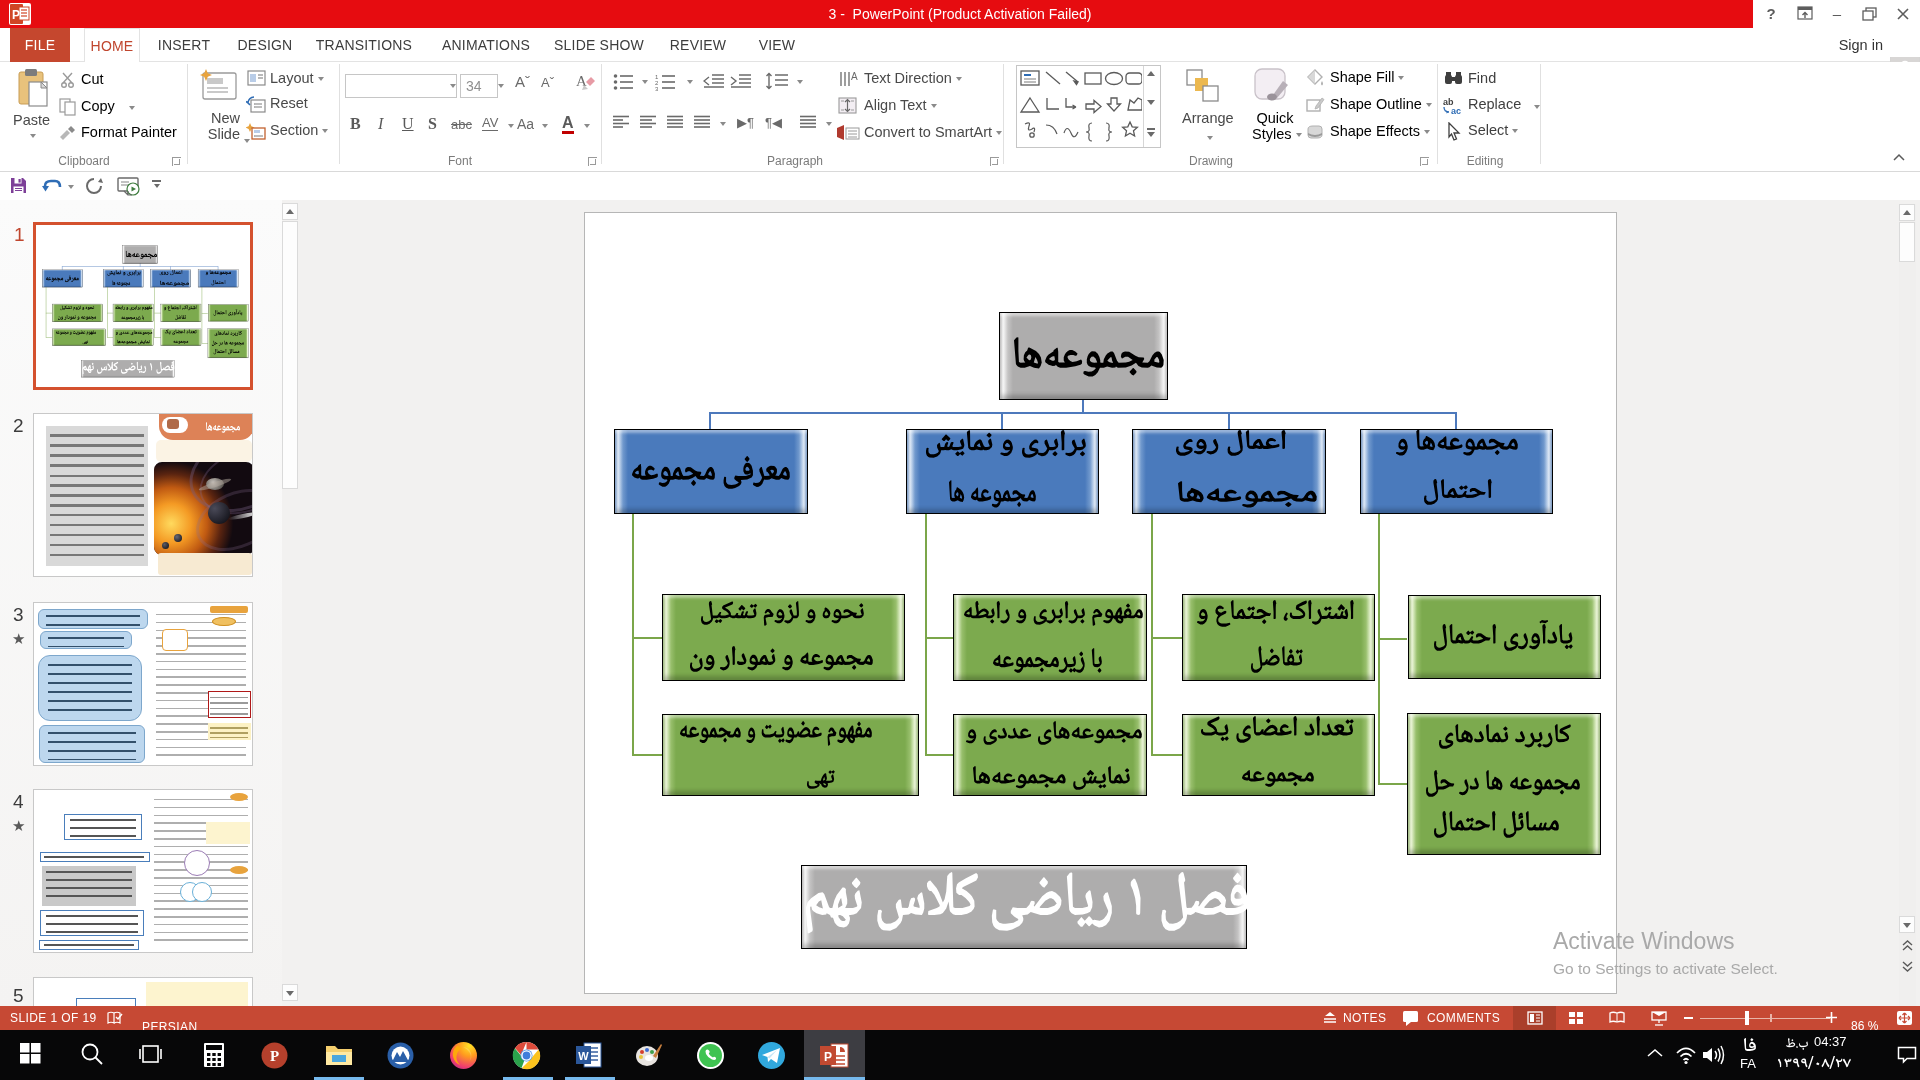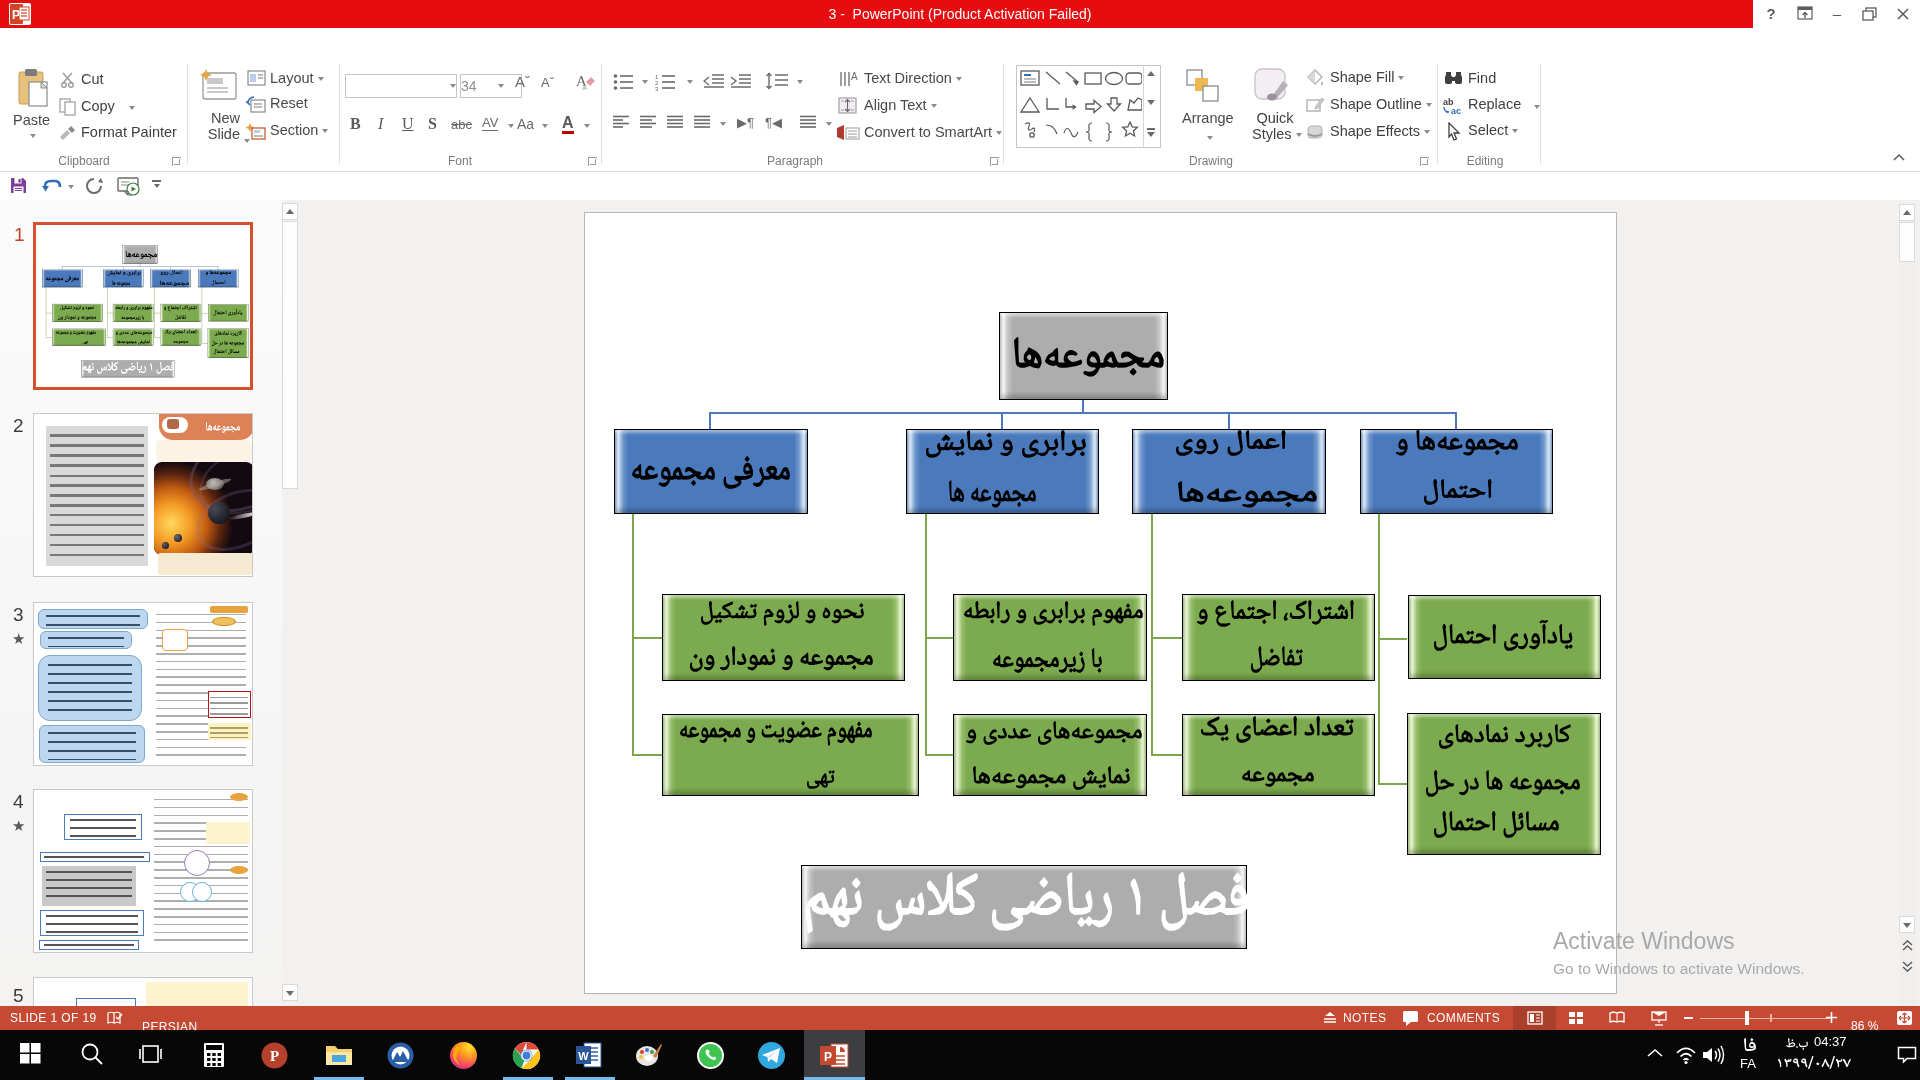--- a/index.html
+++ b/index.html
@@ -25,21 +25,21 @@
 
 #ribbon{position:absolute;left:0;top:62px;width:1920px;height:110px;background:#fff;
  border-bottom:1px solid #d9d9d9;}
 .gsep{position:absolute;top:2px;height:100px;width:1px;background:#e0e0e0;}
 .glabel{position:absolute;top:92px;height:16px;font-size:12px;color:#7b7b7b;text-align:center;}
 .dlg{position:absolute;top:95px;width:9px;height:9px;border-left:1.5px solid #9a9a9a;
  border-top:1.5px solid #9a9a9a;}
 .dlg:after{content:"";position:absolute;left:1px;top:1px;width:5px;height:5px;
  border-right:1.5px solid #9a9a9a;border-bottom:1.5px solid #9a9a9a;}
 .rtxt{position:absolute;font-size:14.5px;color:#494949;white-space:nowrap;}
-.rtxt.dis{color:#404040;}
+.rtxt.dis{color:#000000;}
 .darr{display:inline-block;width:0;height:0;border-left:3.5px solid transparent;
  border-right:3.5px solid transparent;border-top:4px solid #8a8a8a;margin-left:4px;vertical-align:middle;}
 .ricon{position:absolute;}
 
 #qat{position:absolute;left:0;top:172px;width:1920px;height:28px;background:#fff;}
 
 #content{position:absolute;left:0;top:200px;width:1920px;height:806px;background:#f2f1f0;}
 #thumbpanel{position:absolute;left:0;top:0;width:282px;height:806px;
  background:linear-gradient(to bottom,#fbfbfb,#f4f3f2);}
 #panelsb{position:absolute;left:282px;top:0;width:16px;height:806px;background:#f2f1f0;}
@@ -99,20 +99,37 @@
 </svg>
 <div class="winbtn" style="left:1828px;width:18px;">–</div>
 <svg class="abs" style="left:1862px;top:7px" width="15" height="14" viewBox="0 0 15 14">
 <rect x="4" y="1" width="10" height="9" fill="#fff" stroke="#5d5d5d" stroke-width="1.3"></rect>
 <rect x="1" y="4" width="10" height="9" fill="#fff" stroke="#5d5d5d" stroke-width="1.3"></rect>
 </svg>
 <svg class="abs" style="left:1896px;top:7px" width="14" height="14" viewBox="0 0 14 14">
 <path d="M2 2 L12 12 M12 2 L2 12" stroke="#5d5d5d" stroke-width="1.6"></path>
       </svg>
 </div>
+<div id="tabrow">
+      <div class="tab" id="tab-file">FILE</div>
+<div class="tab" id="tab-home" style="left:84px;width:56px;">HOME</div>
+<div class="tab" style="left:157px;width:54px;">INSERT</div>
+<div class="tab" style="left:237px;width:56px;">DESIGN</div>
+<div class="tab" style="left:312px;width:104px;">TRANSITIONS</div>
+<div class="tab" style="left:437px;width:98px;">ANIMATIONS</div>
+<div class="tab" style="left:551px;width:96px;">SLIDE SHOW</div>
+<div class="tab" style="left:666px;width:64px;">REVIEW</div>
+<div class="tab" style="left:753px;width:48px;">VIEW</div>
+<div id="signin">Sign in</div>
+<svg id="avatar" class="abs" viewBox="0 0 30 26">
+<rect width="30" height="26" fill="#d8d6d5"></rect>
+<circle cx="15" cy="9" r="5" fill="#fff"></circle>
+<path d="M5 26 Q5 16 15 16 Q25 16 25 26 Z" fill="#fff"></path>
+      </svg>
+</div>
 <div id="ribbon">
 <div class="gsep" style="left:187px"></div>
 <div class="gsep" style="left:339px"></div>
 <div class="gsep" style="left:601px"></div>
 <div class="gsep" style="left:1003px"></div>
 <div class="gsep" style="left:1437px"></div>
 <div class="gsep" style="left:1540px"></div>
 <div class="glabel" style="left:24px;width:120px;">Clipboard</div>
 <div class="glabel" style="left:203px;width:120px;margin-top:24px;">Slides</div>
 <div class="glabel" style="left:400px;width:120px;">Font</div>
@@ -173,21 +190,21 @@
 <div class="rtxt" style="left:270px;top:33px;">Reset</div>
 <svg class="ricon" style="left:246px;top:61px" width="20" height="18" viewBox="0 0 20 18">
 <path d="M4 0 l1.4 3.2 L8.6 4.5 l-3.2 1.4 L4 9 l-1.4-3.1 L-0.5 4.5 l3.1-1.3 Z" fill="#e8a33d"></path>
 <rect x="6" y="5" width="13" height="11" fill="#fff" stroke="#c2622f" stroke-width="1.3"></rect>
 <rect x="8" y="7" width="6" height="3" fill="#b9cde8"></rect>
 <line x1="8" y1="13" x2="17" y2="13" stroke="#9a9a9a" stroke-width="1.3"></line>
       </svg>
 <div class="rtxt" style="left:270px;top:60px;">Section<span class="darr"></span></div>
 <div class="abs" style="left:345px;top:12px;width:112px;height:24px;border:1px solid #c6c6c6;background:#fff;"></div>
 <div class="darr" style="position:absolute;left:446px;top:22px;"></div>
-<div class="abs" style="left:460px;top:12px;width:62px;height:24px;border:1px solid #c6c6c6;background:#fff;font-size:14px;color:#8f8f8f;line-height:22px;">34</div>
+<div class="abs" style="left:460px;top:12px;width:38px;height:24px;border:1px solid #c6c6c6;background:#fff;font-size:14px;color:#8f8f8f;line-height:22px;padding-left:5px;">34</div>
 <div class="darr" style="position:absolute;left:494px;top:22px;"></div>
 <div class="rtxt" style="left:515px;top:11px;font-size:15px;color:#6a6a6a;">Aˇ</div>
 <div class="rtxt" style="left:541px;top:13px;font-size:13px;color:#6a6a6a;">Aˇ</div>
 <svg class="ricon" style="left:574px;top:10px" width="22" height="20" viewBox="0 0 22 20">
 <text x="2" y="14" font-size="15" fill="#6a6a6a" font-family="Liberation Serif">A</text>
 <path d="M12 10 l5 -5 l4 4 l-5 5 Z" fill="#e79ba5"></path>
 <path d="M10 13 l4 4 l-6 1 Z" fill="#c9c9c9"></path>
       </svg>
 <div class="rtxt" style="left:350px;top:53px;font-size:16px;color:#5a5a5a;font-family:Liberation Serif;font-weight:bold;">B</div>
 <div class="rtxt" style="left:378px;top:53px;font-size:16px;color:#5a5a5a;font-family:Liberation Serif;font-style:italic;">I</div>
@@ -712,21 +729,21 @@
           <svg class="fat " viewBox="0 0 732 146" preserveAspectRatio="none" style="left:849px;top:598px;width:125px;height:27px;">
             <path fill-rule="evenodd" d="M187,50 197,60 202,60 211,50 217,56 223,59 234,46 224,35 209,45 199,36 187,48Z M516,10 507,9 497,17 495,22 495,28 497,32 495,34 495,43 497,45 521,36 522,27 519,25 520,18Z M506,24 509,22 514,25 508,26Z M538,11 545,93 552,102 558,105 574,106 585,103 595,106 609,106 618,104 626,106 637,106 644,104 649,100 658,105 673,106 679,104 686,98 706,105 722,106 727,102 730,97 731,79 728,68 722,57 713,50 706,50 698,54 690,63 679,84 673,89 661,89 654,85 660,68 659,63 657,62 651,62 646,67 640,85 636,89 628,86 634,68 634,65 630,63 626,63 621,66 614,87 612,89 595,86 598,79 597,74 595,73 589,73 586,75 581,84 574,89 558,88 556,86 555,81 554,3 553,1 547,2Z M705,69 708,69 713,77 715,85 714,89 697,85 697,78Z M470,0 463,2 459,6 457,11 457,21 471,112 463,120 453,125 441,128 430,127 422,120 420,116 419,103 421,96 417,93 410,94 407,108 408,125 412,134 419,141 425,144 445,145 461,139 467,135 479,121 483,105 496,106 510,102 523,89 525,75 522,59 518,45 515,45 506,53 504,58 505,66 512,84 510,86 499,89 483,89 481,87 474,25 477,22 477,18 472,2Z M352,0 345,3 342,6 340,12 344,66 344,103 345,105 350,106 356,104 357,102 357,44 358,24 360,22 360,17 356,3Z M90,11 97,93 104,102 110,105 127,106 142,102 157,106 169,105 171,102 178,106 191,106 203,104 214,99 220,103 230,106 261,105 275,101 300,89 321,89 328,77 327,73 317,73 304,70 275,52 269,50 258,50 250,53 245,58 243,67 246,73 248,74 259,68 269,68 284,78 284,81 255,89 229,89 224,87 223,83 228,70 225,67 218,67 204,87 198,89 181,89 175,82 164,55 159,50 152,50 140,57 134,64 127,77 125,89 110,88 108,86 107,81 106,3 105,1 99,2Z M151,70 155,70 157,81 160,87 159,90 148,87 142,84 140,81Z M63,0 56,2 52,6 50,11 50,21 64,112 56,120 46,125 34,128 23,127 15,120 13,116 12,103 14,96 10,93 3,94 0,108 1,125 5,134 12,141 18,144 38,145 54,139 68,127 74,115 75,94 67,25 70,22 70,18 66,4Z" fill="currentColor"></path>
           </svg>
           <div class="bx grey" style="left:216px;top:652px;width:446px;height:84px;"></div>
           <svg class="fat " viewBox="0 0 1308 153" preserveAspectRatio="none" style="left:221px;top:659px;width:442px;height:62px;color:#ffffff;">
             <path fill-rule="evenodd" d="M893,50 886,52 880,60 881,70 894,95 894,98 890,106 882,115 877,118 869,120 853,118 849,119 840,110 837,109 825,120 815,111 803,123 804,127 813,135 818,135 827,125 837,134 839,134 847,127 854,132 867,137 877,136 888,131 898,120 905,101 905,84Z M344,51 341,50 332,57 329,65 336,84 336,89 319,85 318,82 323,69 322,64 319,63 311,65 307,73 304,85 301,89 284,88 281,69 279,67 274,69 266,79 266,87 275,112 270,118 264,122 251,127 238,128 232,126 226,120 223,112 223,103 225,96 221,93 214,94 211,108 211,120 216,134 223,141 229,144 249,145 267,138 280,126 284,119 287,106 304,105 311,101 324,105 343,106 347,100 350,90 350,77Z M756,70 752,62 739,51 728,47 720,48 712,51 699,60 676,85 674,83 677,77 676,72 668,71 665,73 661,81 652,89 626,89 612,87 606,96 606,102 616,110 628,116 628,119 614,125 591,128 583,128 572,125 565,119 563,115 563,94 555,92 553,94 550,108 551,124 555,133 561,139 572,144 595,145 610,142 631,133 640,125 643,119 643,114 640,107 656,105 665,99 694,106 714,106 725,104 743,96 751,88 755,80Z M742,78 735,83 716,89 694,89 691,87 708,71 721,65 726,65 733,68Z M158,45 153,46 146,53 144,58 145,66 152,84 150,86 139,89 116,89 122,78 122,68 118,50 118,42 113,38 108,38 91,57 84,70 78,89 71,89 68,86 54,54 49,50 37,52 15,65 5,74 0,87 0,100 5,151 9,151 19,146 20,141 12,92 12,86 16,85 18,93 22,97 31,102 48,106 60,105 61,102 71,106 74,112 80,113 85,125 92,132 98,135 112,137 121,134 127,127 130,118 130,112 127,107 141,105 150,102 163,89 165,75Z M96,106 101,106 109,109 118,118 114,121 108,121 103,119 96,111Z M30,82 38,73 45,70 50,90 39,87Z M104,64 108,82 95,89 95,80 101,67Z M970,16 963,22 961,26 961,33 967,44 974,64 977,83 977,102 978,104 983,106 988,105 989,101 990,64 986,46 980,29 974,17Z M148,14 136,26 136,29 144,37 150,40 160,30 161,25 150,14Z M703,13 691,25 691,28 699,36 705,39 715,29 716,24 705,13Z M1276,2 1264,14 1264,17 1272,25 1278,28 1288,18 1289,13 1278,2Z M1052,120 1057,134 1064,141 1074,145 1090,145 1106,139 1120,127 1126,116 1128,105 1139,106 1149,102 1152,99 1181,106 1207,105 1226,98 1244,106 1263,106 1277,104 1294,99 1304,92 1307,86 1306,61 1303,51 1298,42 1291,35 1285,32 1276,31 1269,34 1262,42 1257,56 1257,69 1261,77 1267,82 1280,83 1287,81 1293,77 1295,81 1291,84 1270,89 1243,89 1240,85 1243,70 1239,62 1226,51 1212,47 1201,50 1191,56 1174,72 1163,85 1161,83 1164,77 1163,72 1155,71 1152,73 1148,81 1141,88 1128,89 1126,87 1119,28 1119,25 1122,22 1122,18 1117,2 1115,0 1110,1 1103,8 1102,21 1116,112 1108,120 1098,125 1086,128 1075,127 1067,120 1065,116 1064,103 1066,96 1062,93 1055,94 1052,108Z M1229,78 1222,83 1203,89 1181,89 1178,87 1195,71 1208,65 1213,65 1220,68Z M1268,56 1273,50 1277,49 1282,51 1286,55 1290,63 1285,66 1272,66 1268,63Z M781,2 772,11 779,93 781,97 786,102 796,106 819,105 832,102 841,98 847,87 848,74 842,46 838,45 829,53 827,58 827,62 835,84 833,86 818,89 796,89 790,86 788,48 788,3 787,1Z M508,6 505,3 502,3 472,16 452,26 447,30 444,40 445,51 453,57 460,57 472,64 483,74 487,80 484,84 463,89 441,89 436,87 433,2 431,0 424,4 418,10 415,48 410,67 405,75 394,51 387,40 368,21 363,22 358,28 358,35 361,42 366,47 371,47 380,56 396,82 395,85 387,89 362,96 361,104 363,106 380,106 398,104 405,101 415,90 422,73 425,94 427,98 435,104 442,106 460,106 477,103 489,98 496,91 499,85 498,71 491,60 485,54 475,47 461,40 465,37 504,21 509,13Z" fill="currentColor"></path>
           </svg>
         </div>
       </div>
 <div class="abs" style="left:1553px;top:728px;font-size:23px;color:#a9a9a9;">Activate Windows</div>
-<div class="abs" style="left:1553px;top:760px;font-size:15.5px;color:#a9a9a9;">Go to Windows to activate Windows.</div>
+<div class="abs" style="left:1553px;top:760px;font-size:15.5px;color:#a9a9a9;">Go to Settings to activate Select.</div>
 <div id="rightsb">
 <div class="sbbtn" style="top:0px;left:0px;">
           <div class="tri-up"></div>
         </div>
 <div class="sbthumb" style="top:18px;height:40px;"></div>
 <div class="sbbtn" style="top:712px;left:0;">
           <div class="tri-dn"></div>
         </div>
 <svg class="abs" style="left:3px;top:736px" width="11" height="12" viewBox="0 0 11 12">
 <path d="M1 5 L5.5 1 L10 5 M1 10 L5.5 6 L10 10" stroke="#5a5a5a" stroke-width="1.4" fill="none"></path>

